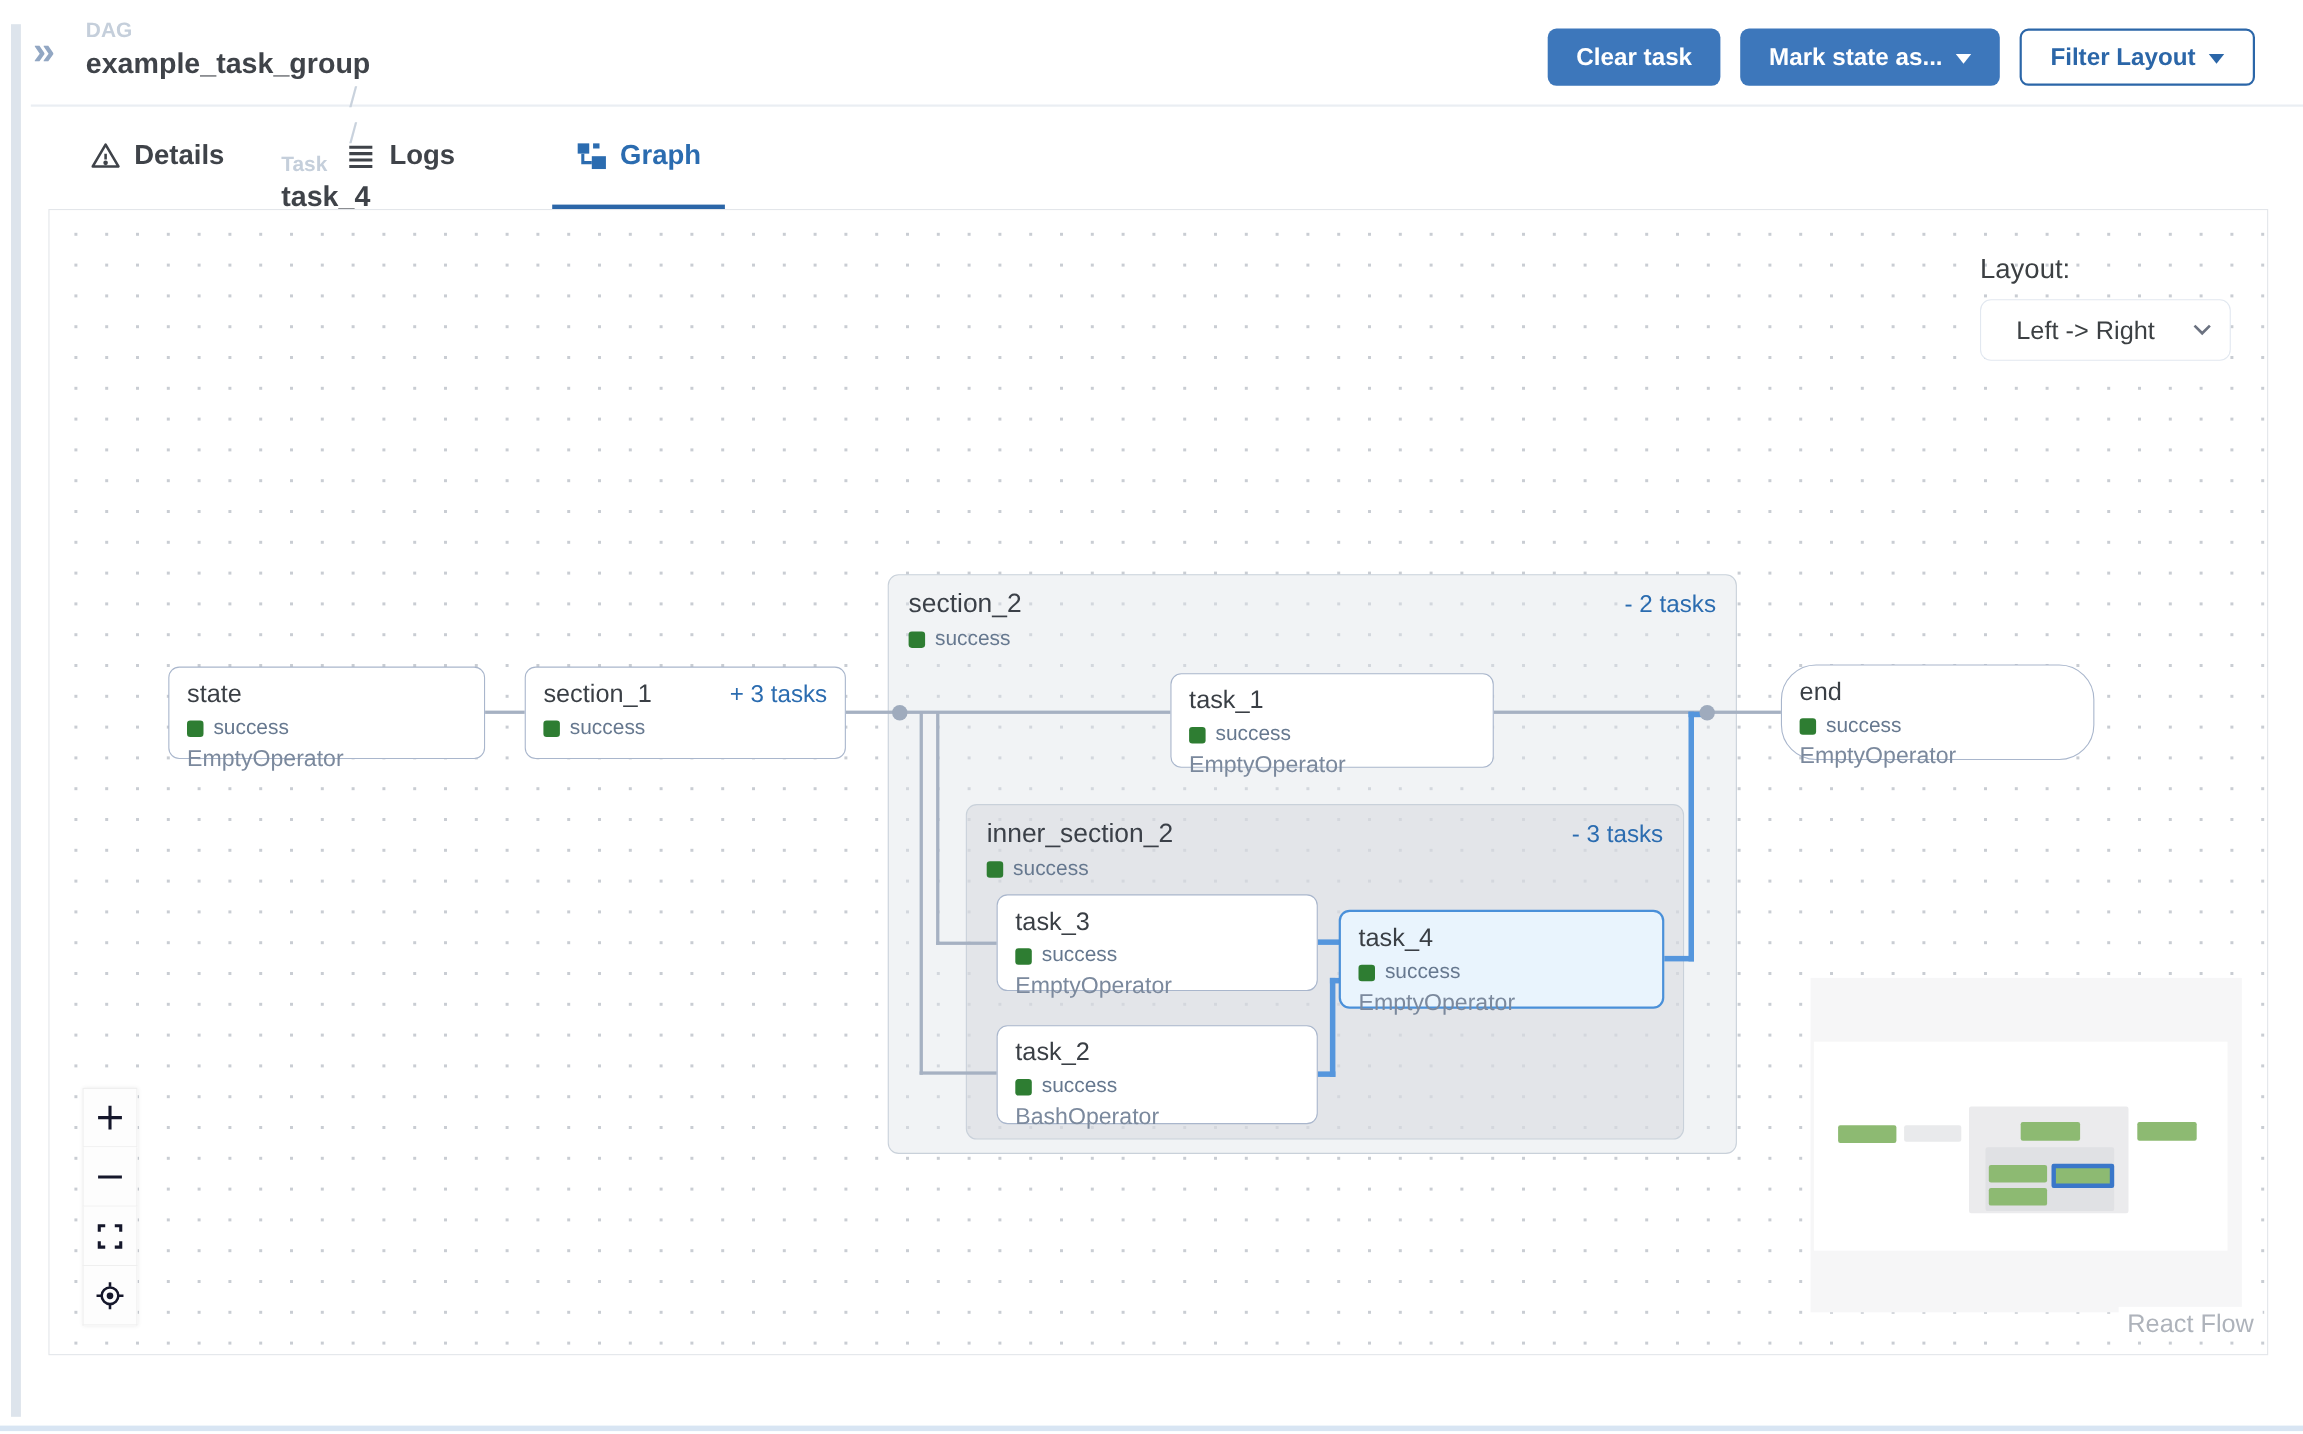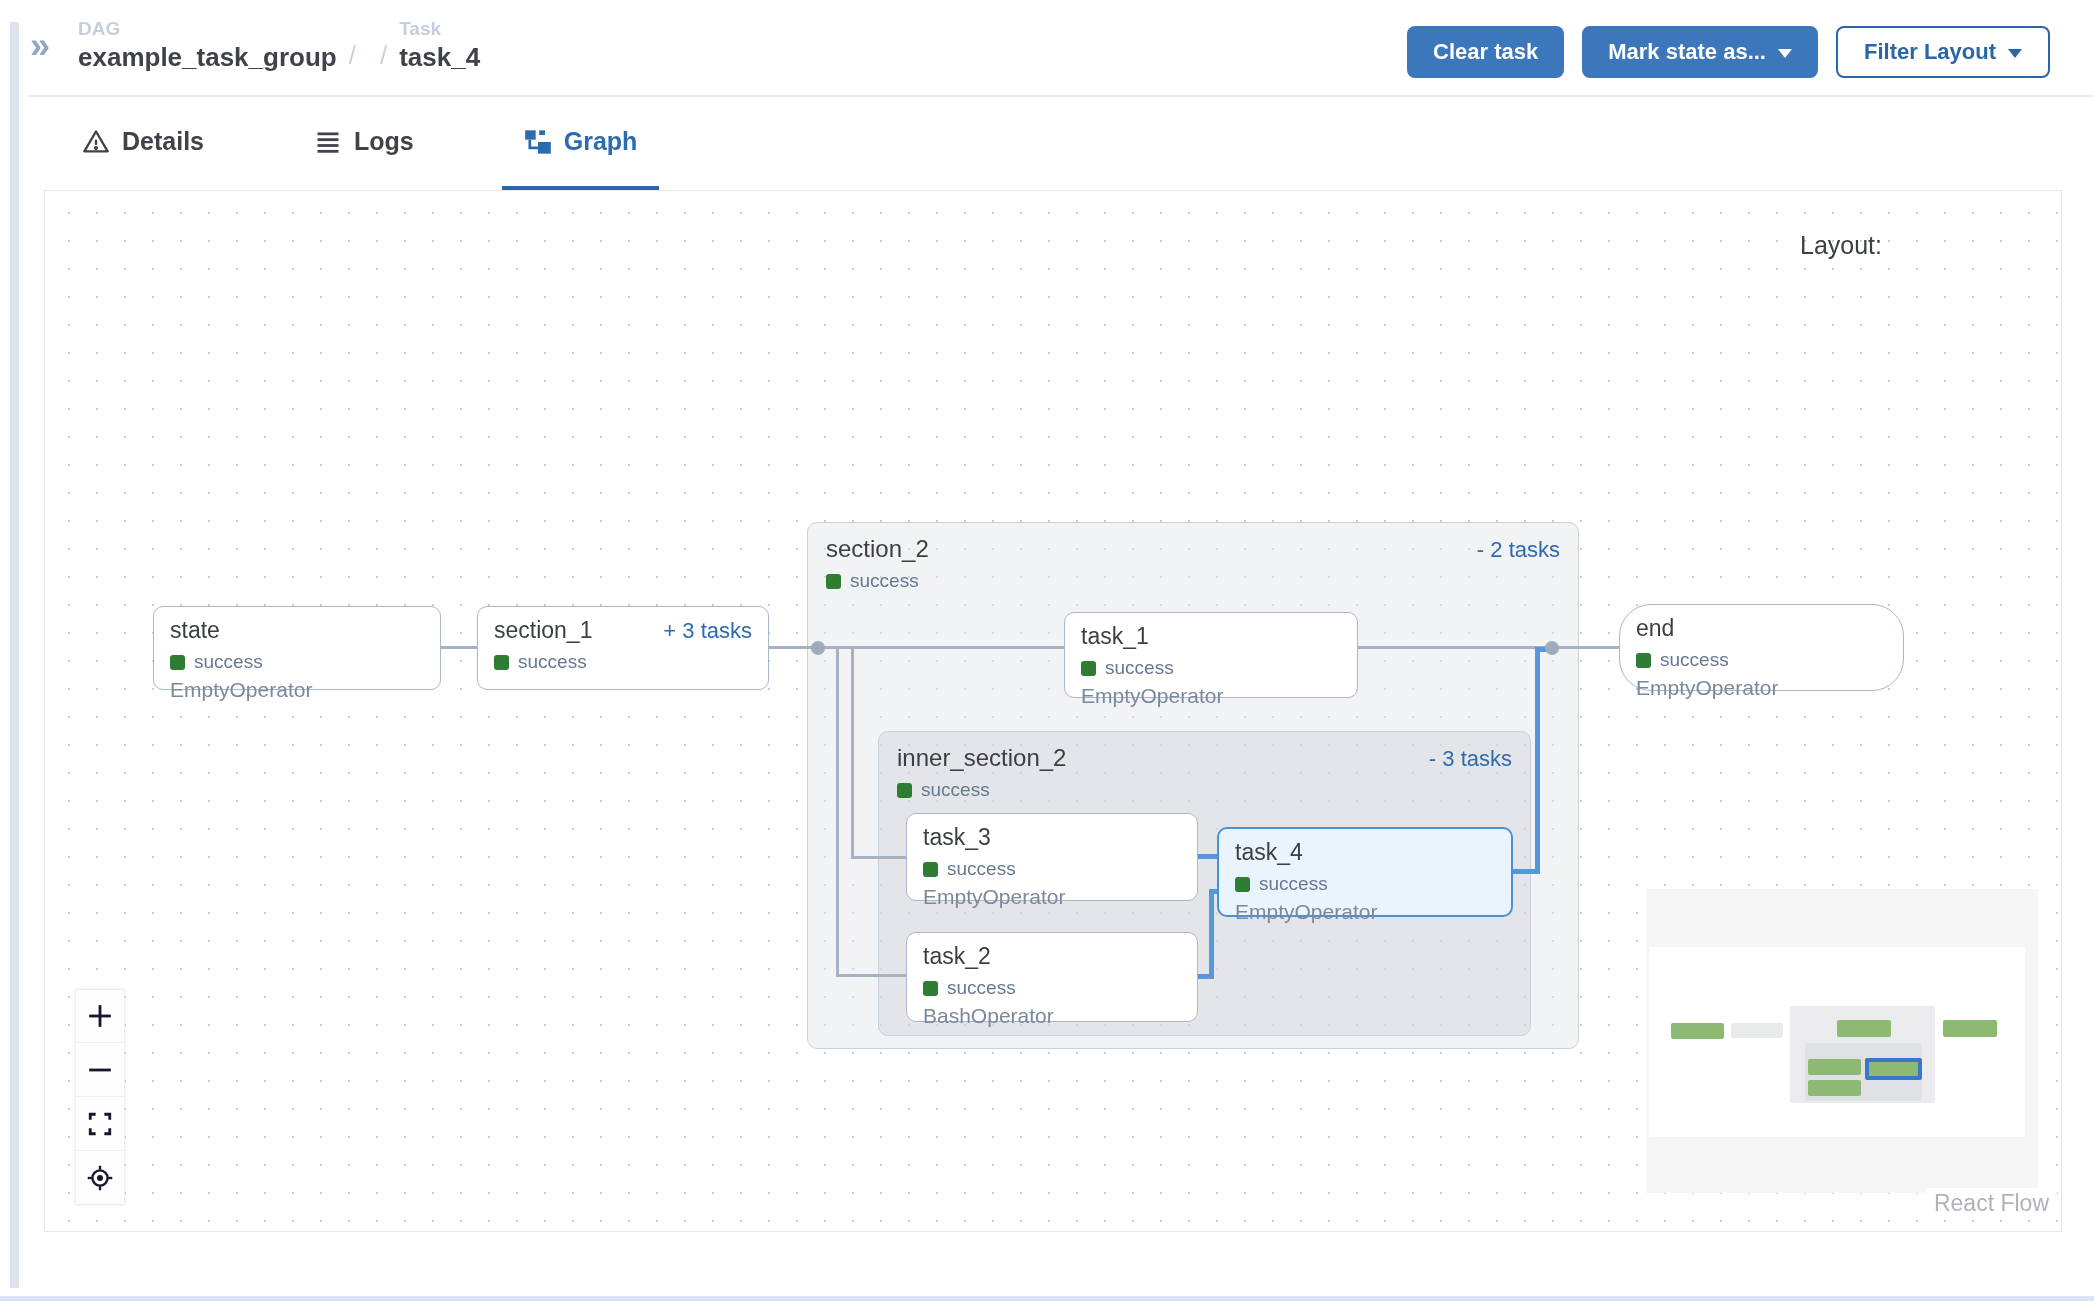--- a/index.html
+++ b/index.html
@@ -8,21 +8,21 @@
   .page { position:relative; width:2094px; height:1304px; }
 
   
   .side-grip { position:absolute; left:10px; top:22px; width:9px; height:1266px; background:#dde4ec; }
   .bottom-strip { position:absolute; left:0; bottom:3px; width:100%; height:5px; background:#d8e5f3; }
 
   
   .header { position:absolute; left:28px; top:0; right:0; height:97px; border-bottom:2px solid #eaeef3; }
   .collapse-btn { position:absolute; left:2px; top:32px; width:34px; height:34px; color:#92a7c3;
     font-size:36px; font-weight:700; line-height:28px; cursor:pointer; }
-  .breadcrumb { position:absolute; left:50px; top:18px; display:flex; align-items:flex-end; }
+  .breadcrumb { position:absolute; left:50px; top:18px; display:flex; align-items:flex-end;flex-direction:column; }
   .crumb { display:flex; flex-direction:column; }
   .crumb-label { font-size:19px; font-weight:700; color:#c5cfdb; margin-bottom:2px; }
   .crumb-value { font-size:26px; font-weight:700; color:#3f4349; display:flex; align-items:center; }
   .crumb-sep { font-size:26px; color:#c9d2dd; margin:0 12px 2px 12px; }
   .clock-ic { margin-right:4px; display:inline-flex; }
   .hdr-buttons { position:absolute; right:44px; top:26px; display:flex; gap:18px; }
   .btn { height:52px; border-radius:8px; border:none; font-size:22px; font-weight:700;
     padding:0 26px; display:flex; align-items:center; gap:12px; cursor:pointer;
     font-family:"Liberation Sans","DejaVu Sans",sans-serif; }
   .btn-solid { background:#3d77bb; color:#ffffff; }
@@ -164,20 +164,26 @@
         <path d="M5 10 V17 H12" stroke="#2b6cb0" stroke-width="2.4" fill="none"></path>
       </svg>
       <span>Graph</span>
     </div>
   </div>
 
   <div class="canvas">
 
     <div class="layout-panel">
       <div class="layout-label">Layout:</div>
+      <div class="layout-select">
+        <span>Left -&gt; Right</span>
+        <svg width="18" height="12" viewBox="0 0 18 12" fill="none" stroke="#6b7280" stroke-width="2.4">
+          <path d="M2 2 L9 9 L16 2"></path>
+        </svg>
+      </div>
     </div>
 
     <div class="group group-section2">
       <div class="group-head">
         <div class="group-title-row">
           <span class="group-title">section_2</span>
           <span class="toggle-link">- 2 tasks</span>
         </div>
         <div class="status-row">
           <span class="status-sq"></span>

